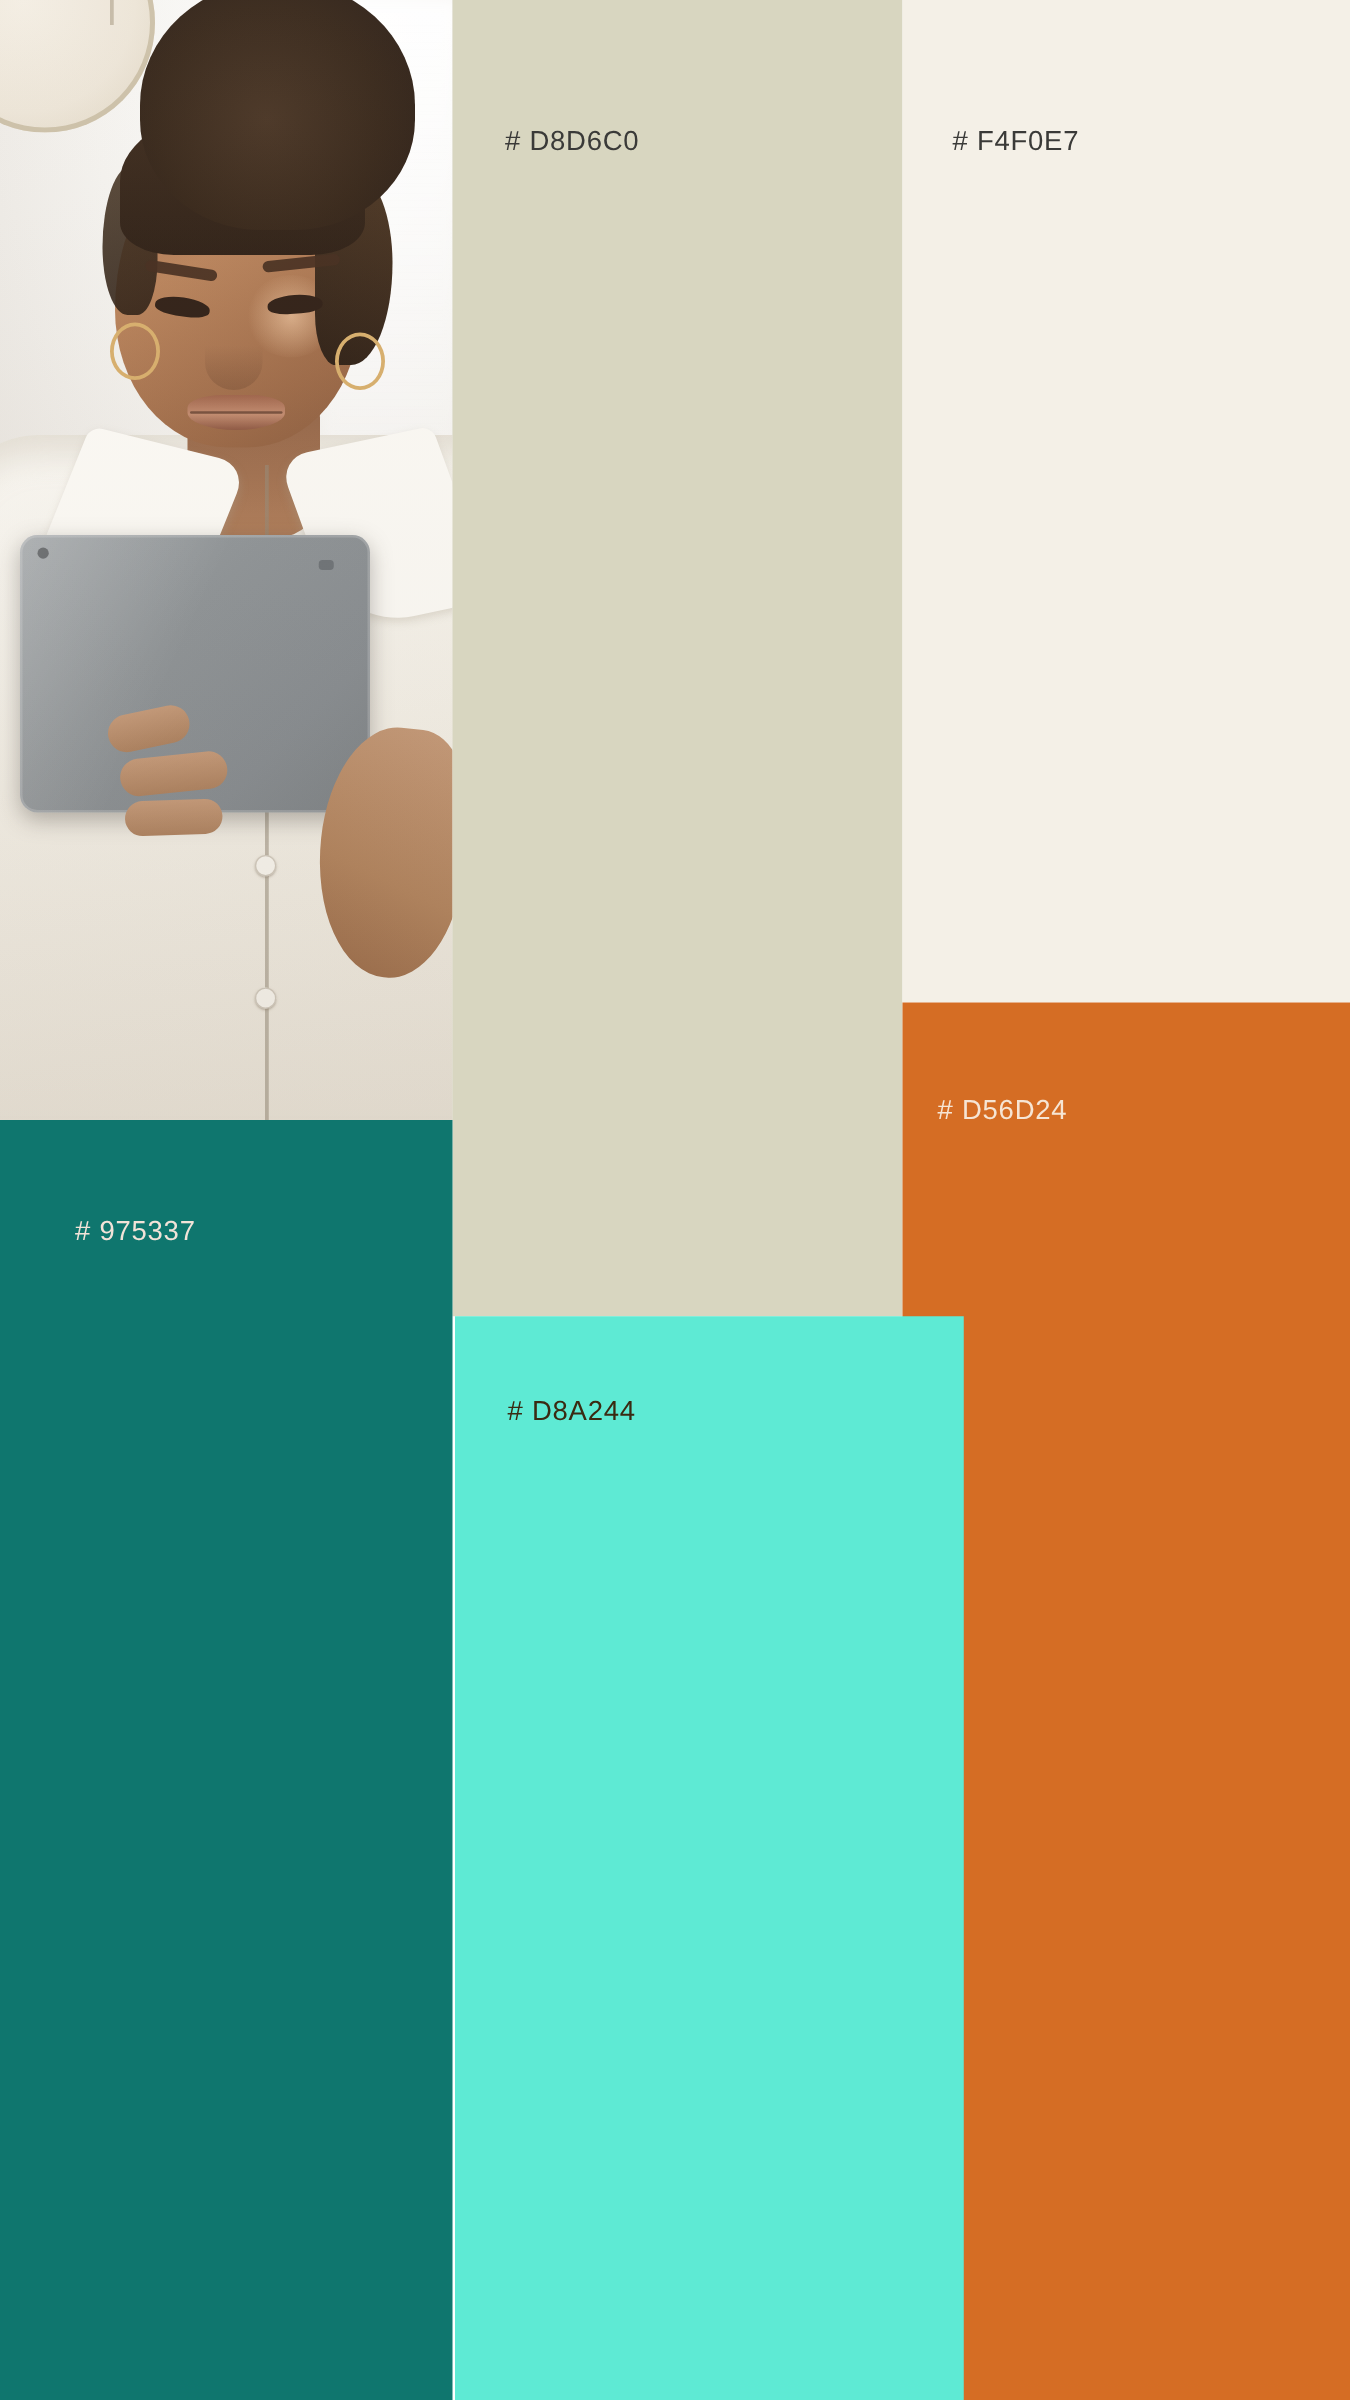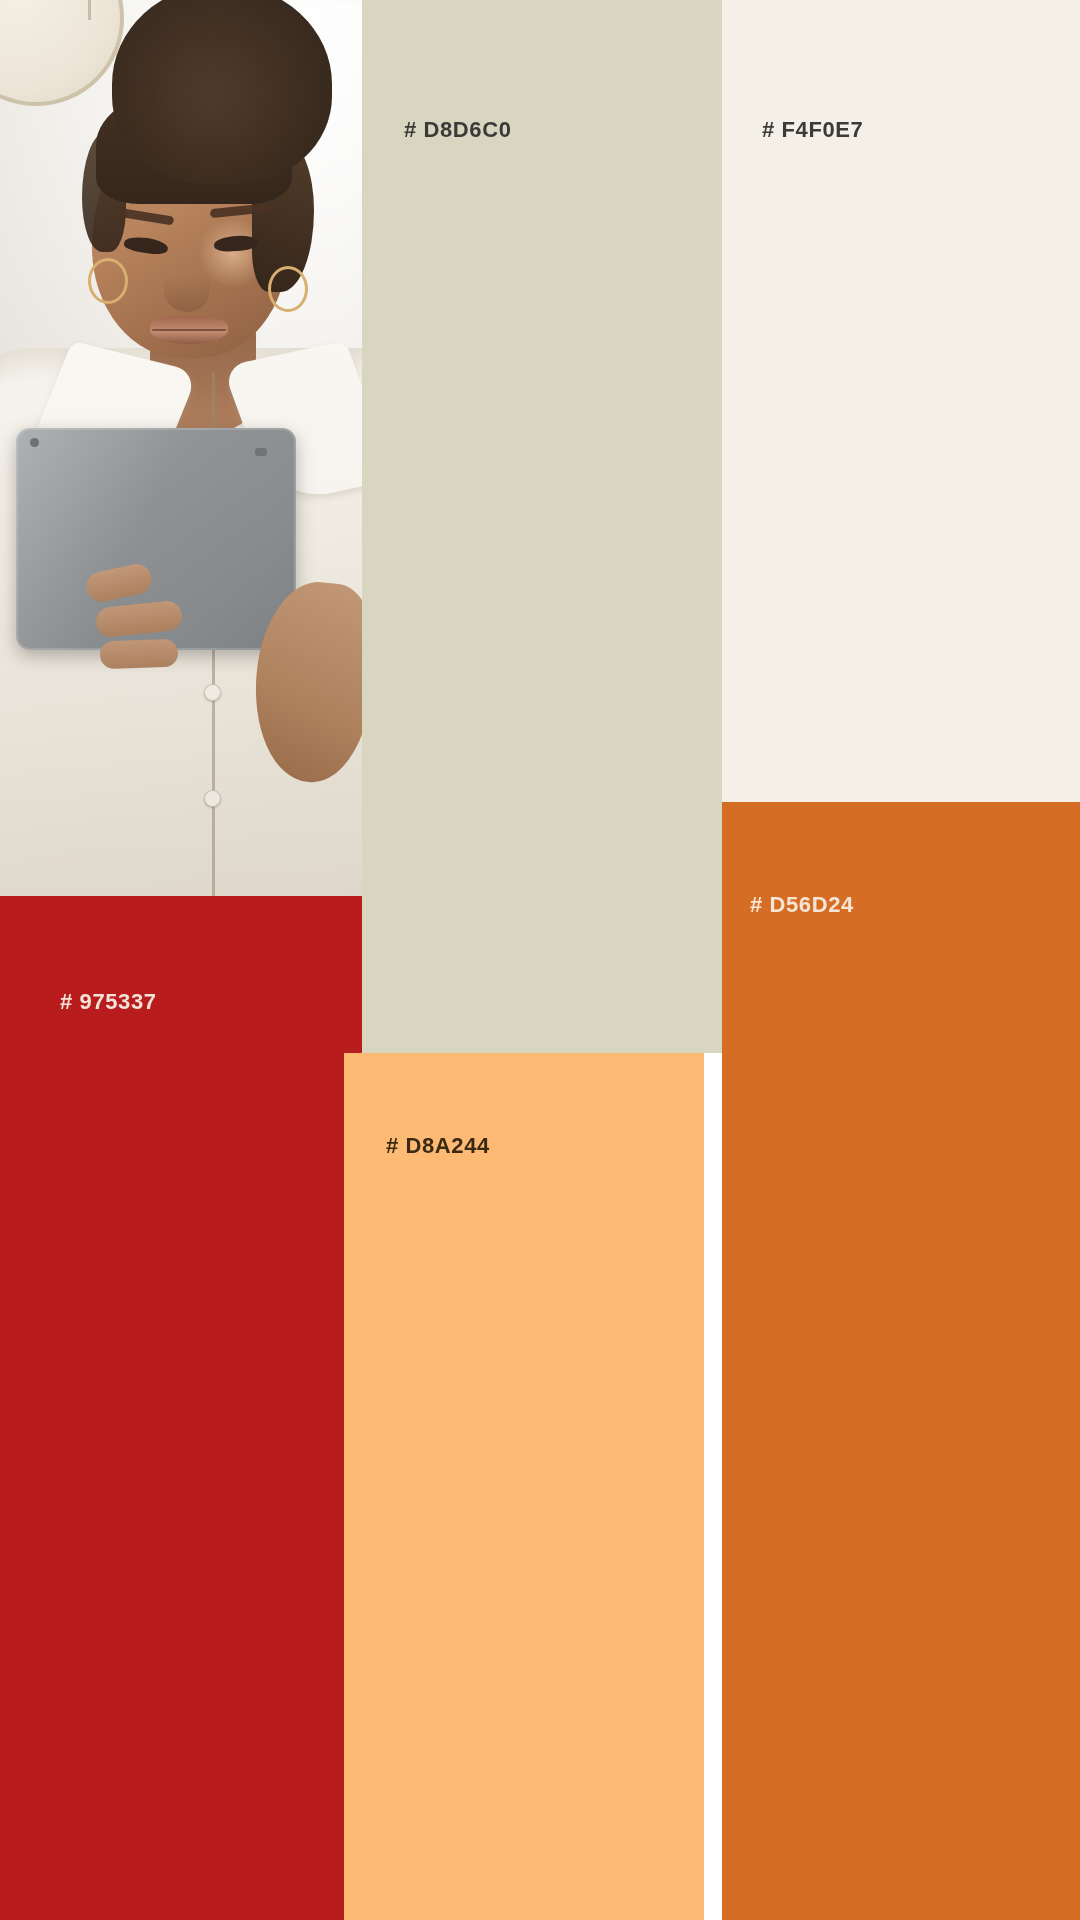--- a/index.html
+++ b/index.html
@@ -22,25 +22,24 @@
   }
 
   
   .swatch {
     position: absolute;
     box-sizing: border-box;
   }
   .swatch-label {
     position: absolute;
     font-size: 22px;
-    font-weight: 700;
+    font-weight: 400;
     letter-spacing: 0.6px;
     white-space: nowrap;
     font-family: "Liberation Sans", sans-serif;
-    margin-top: 17px;
   }
 
   
   .photo-cell {
     position: absolute;
     left: 0;
     top: 0;
     width: 362px;
     height: 896px;
     overflow: hidden;
@@ -415,21 +414,21 @@
   </div>
 
   <div class="swatch" id="sw-blush" style="left: 722px; top: 0px; width: 358px; height: 802px; background-color: rgb(244, 240, 231);">
     <span class="swatch-label" style="left: 40px; top: 100px; color: rgb(58, 58, 56);"># F4F0E7</span>
   </div>
 
   <div class="swatch" id="sw-orange" style="left: 722px; top: 802px; width: 358px; height: 1118px; background-color: rgb(213, 109, 36);">
     <span class="swatch-label" style="left: 28px; top: 73px; color: rgb(246, 229, 212);"># D56D24</span>
   </div>
 
-  <div class="swatch" id="sw-rust" style="left: 0px; top: 896px; width: 362px; height: 1024px; background-color: #b91c1c;">
+  <div class="swatch" id="sw-rust" style="left: 0px; top: 896px; width: 362px; height: 1024px; background-color: #0f766e;">
     <span class="swatch-label" style="left: 60px; top: 76px; color: rgb(242, 227, 216);"># 975337</span>
   </div>
 
-  <div class="swatch" id="sw-ochre" style="left: 344px; top: 1053px; width: 360px; height: 867px; background-color: #fdba74;">
+  <div class="swatch" id="sw-ochre" style="left: 364px; top: 1053px; width: 407px; height: 867px; background-color: #5eead4;">
     <span class="swatch-label" style="left: 42px; top: 63px; color: rgb(58, 42, 18);"># D8A244</span>
   </div>
 
 </div>
 
 </body></html>

